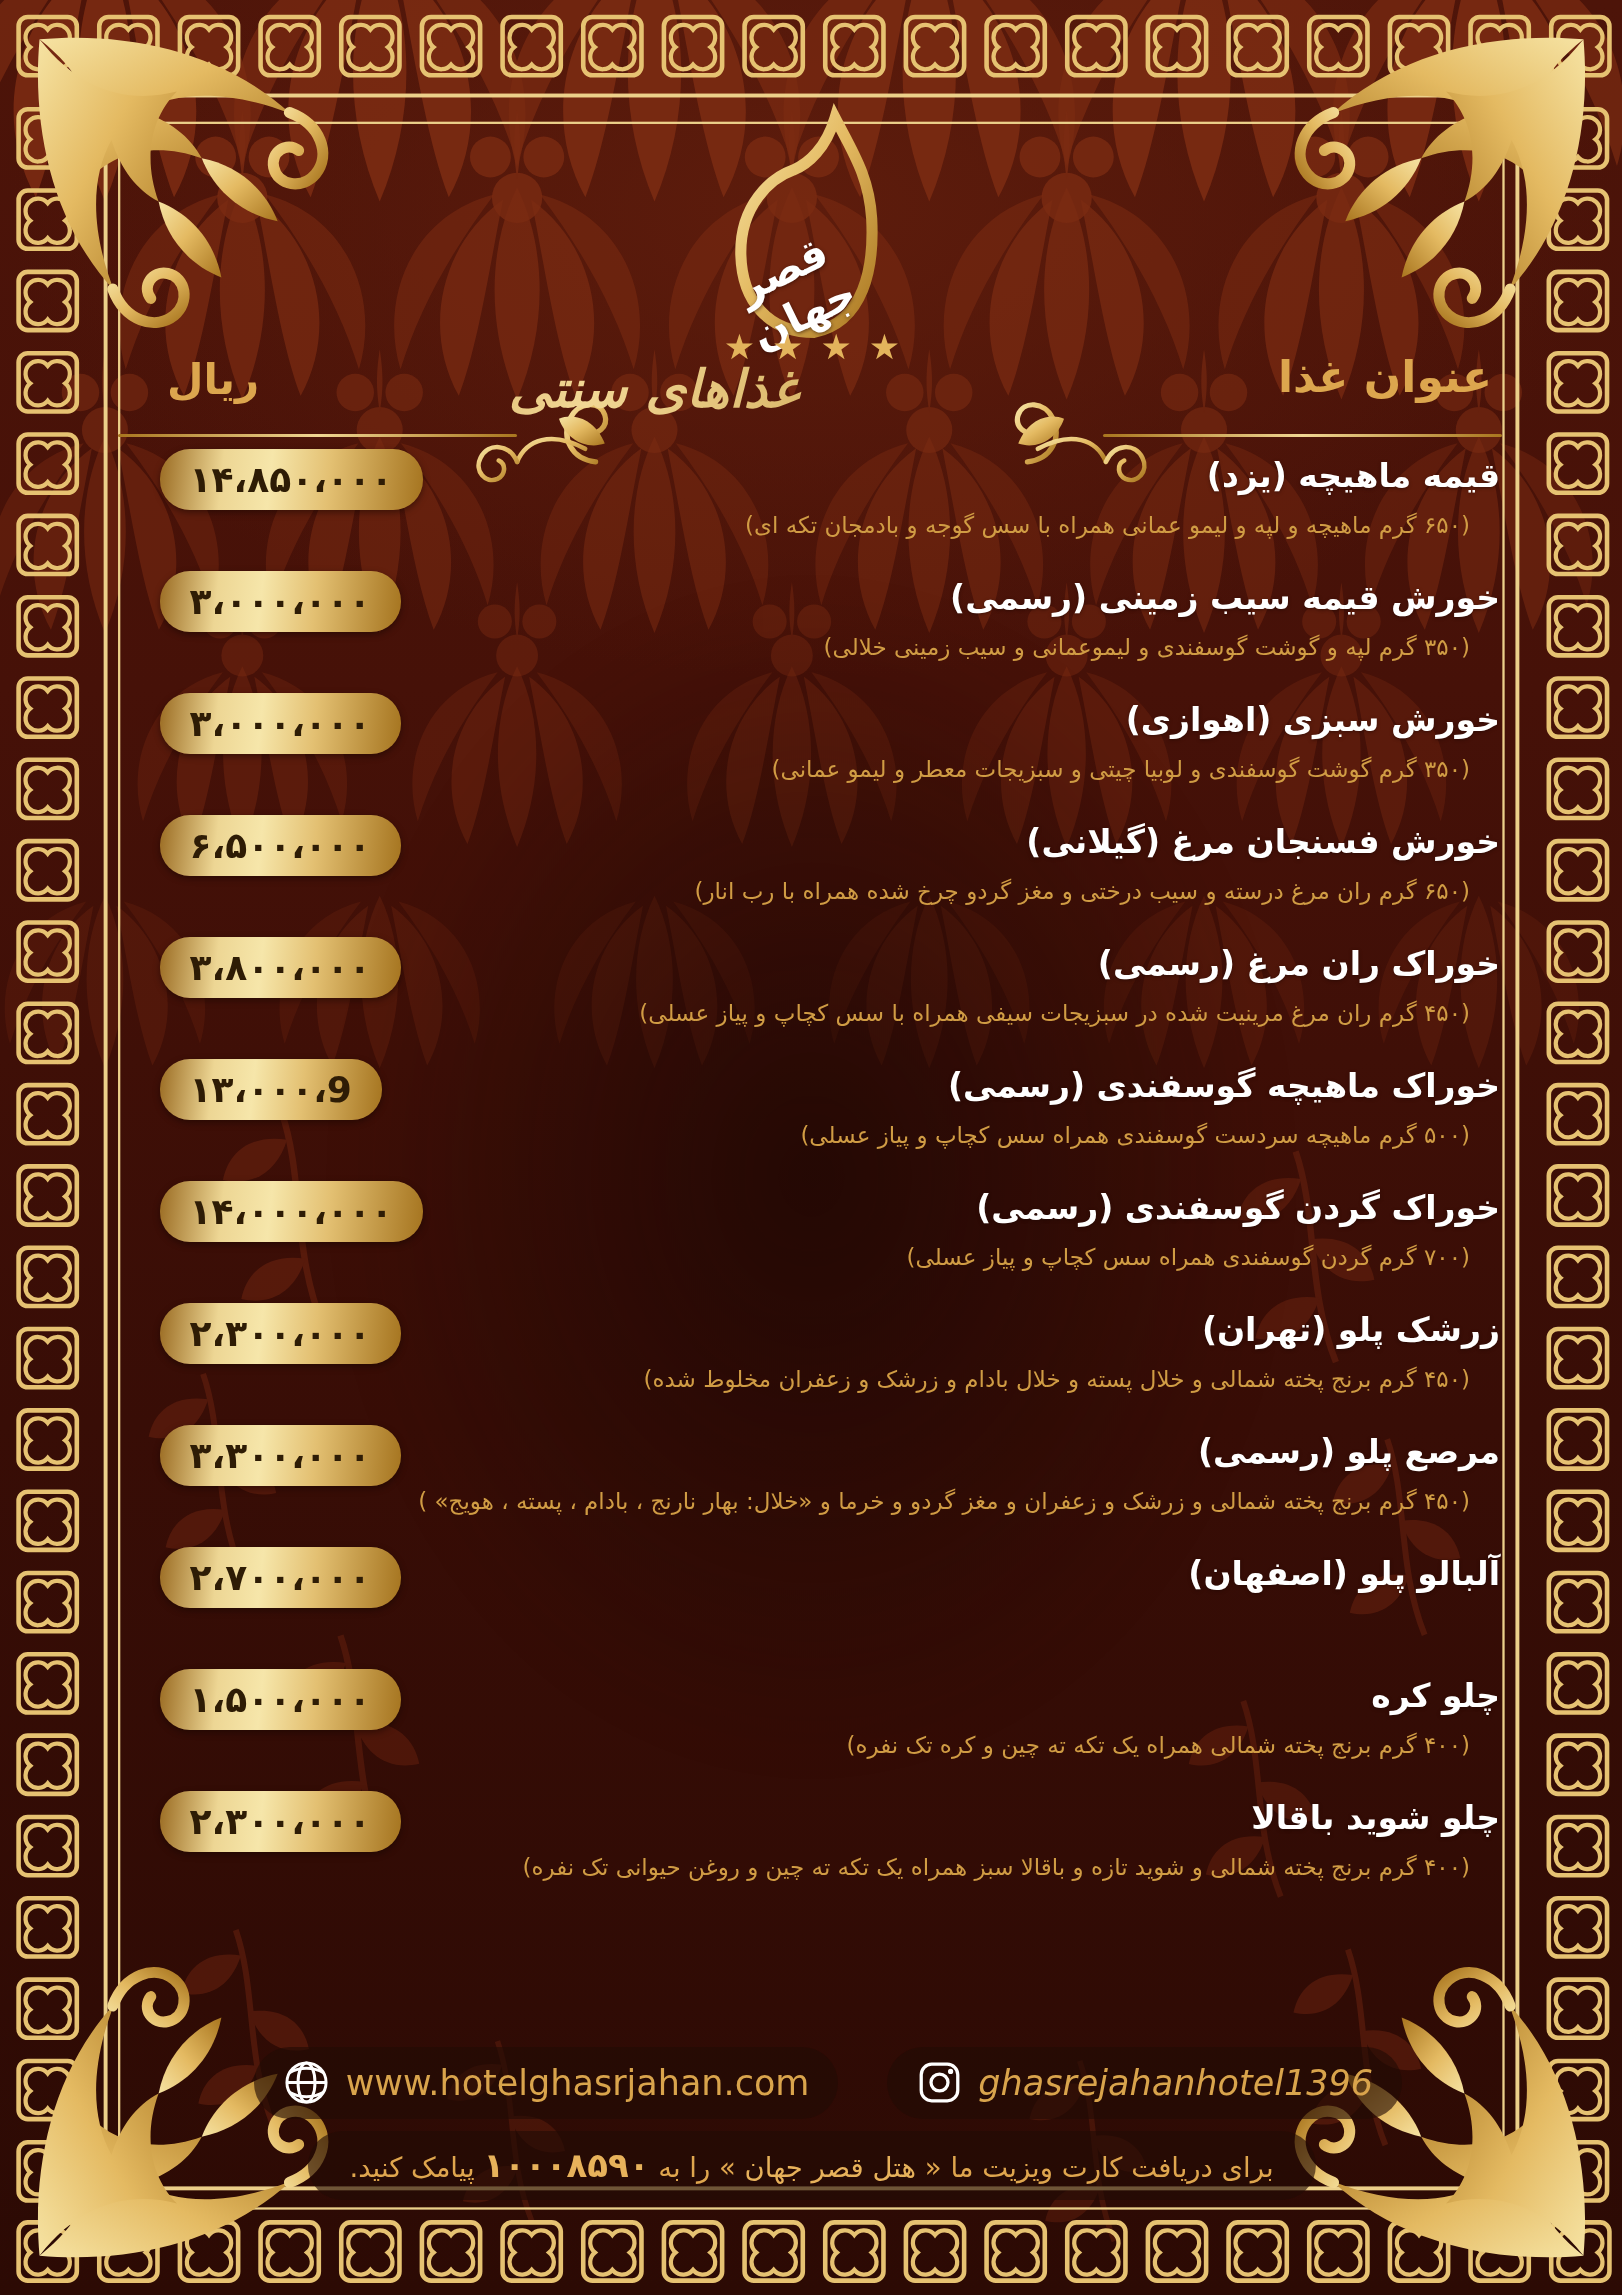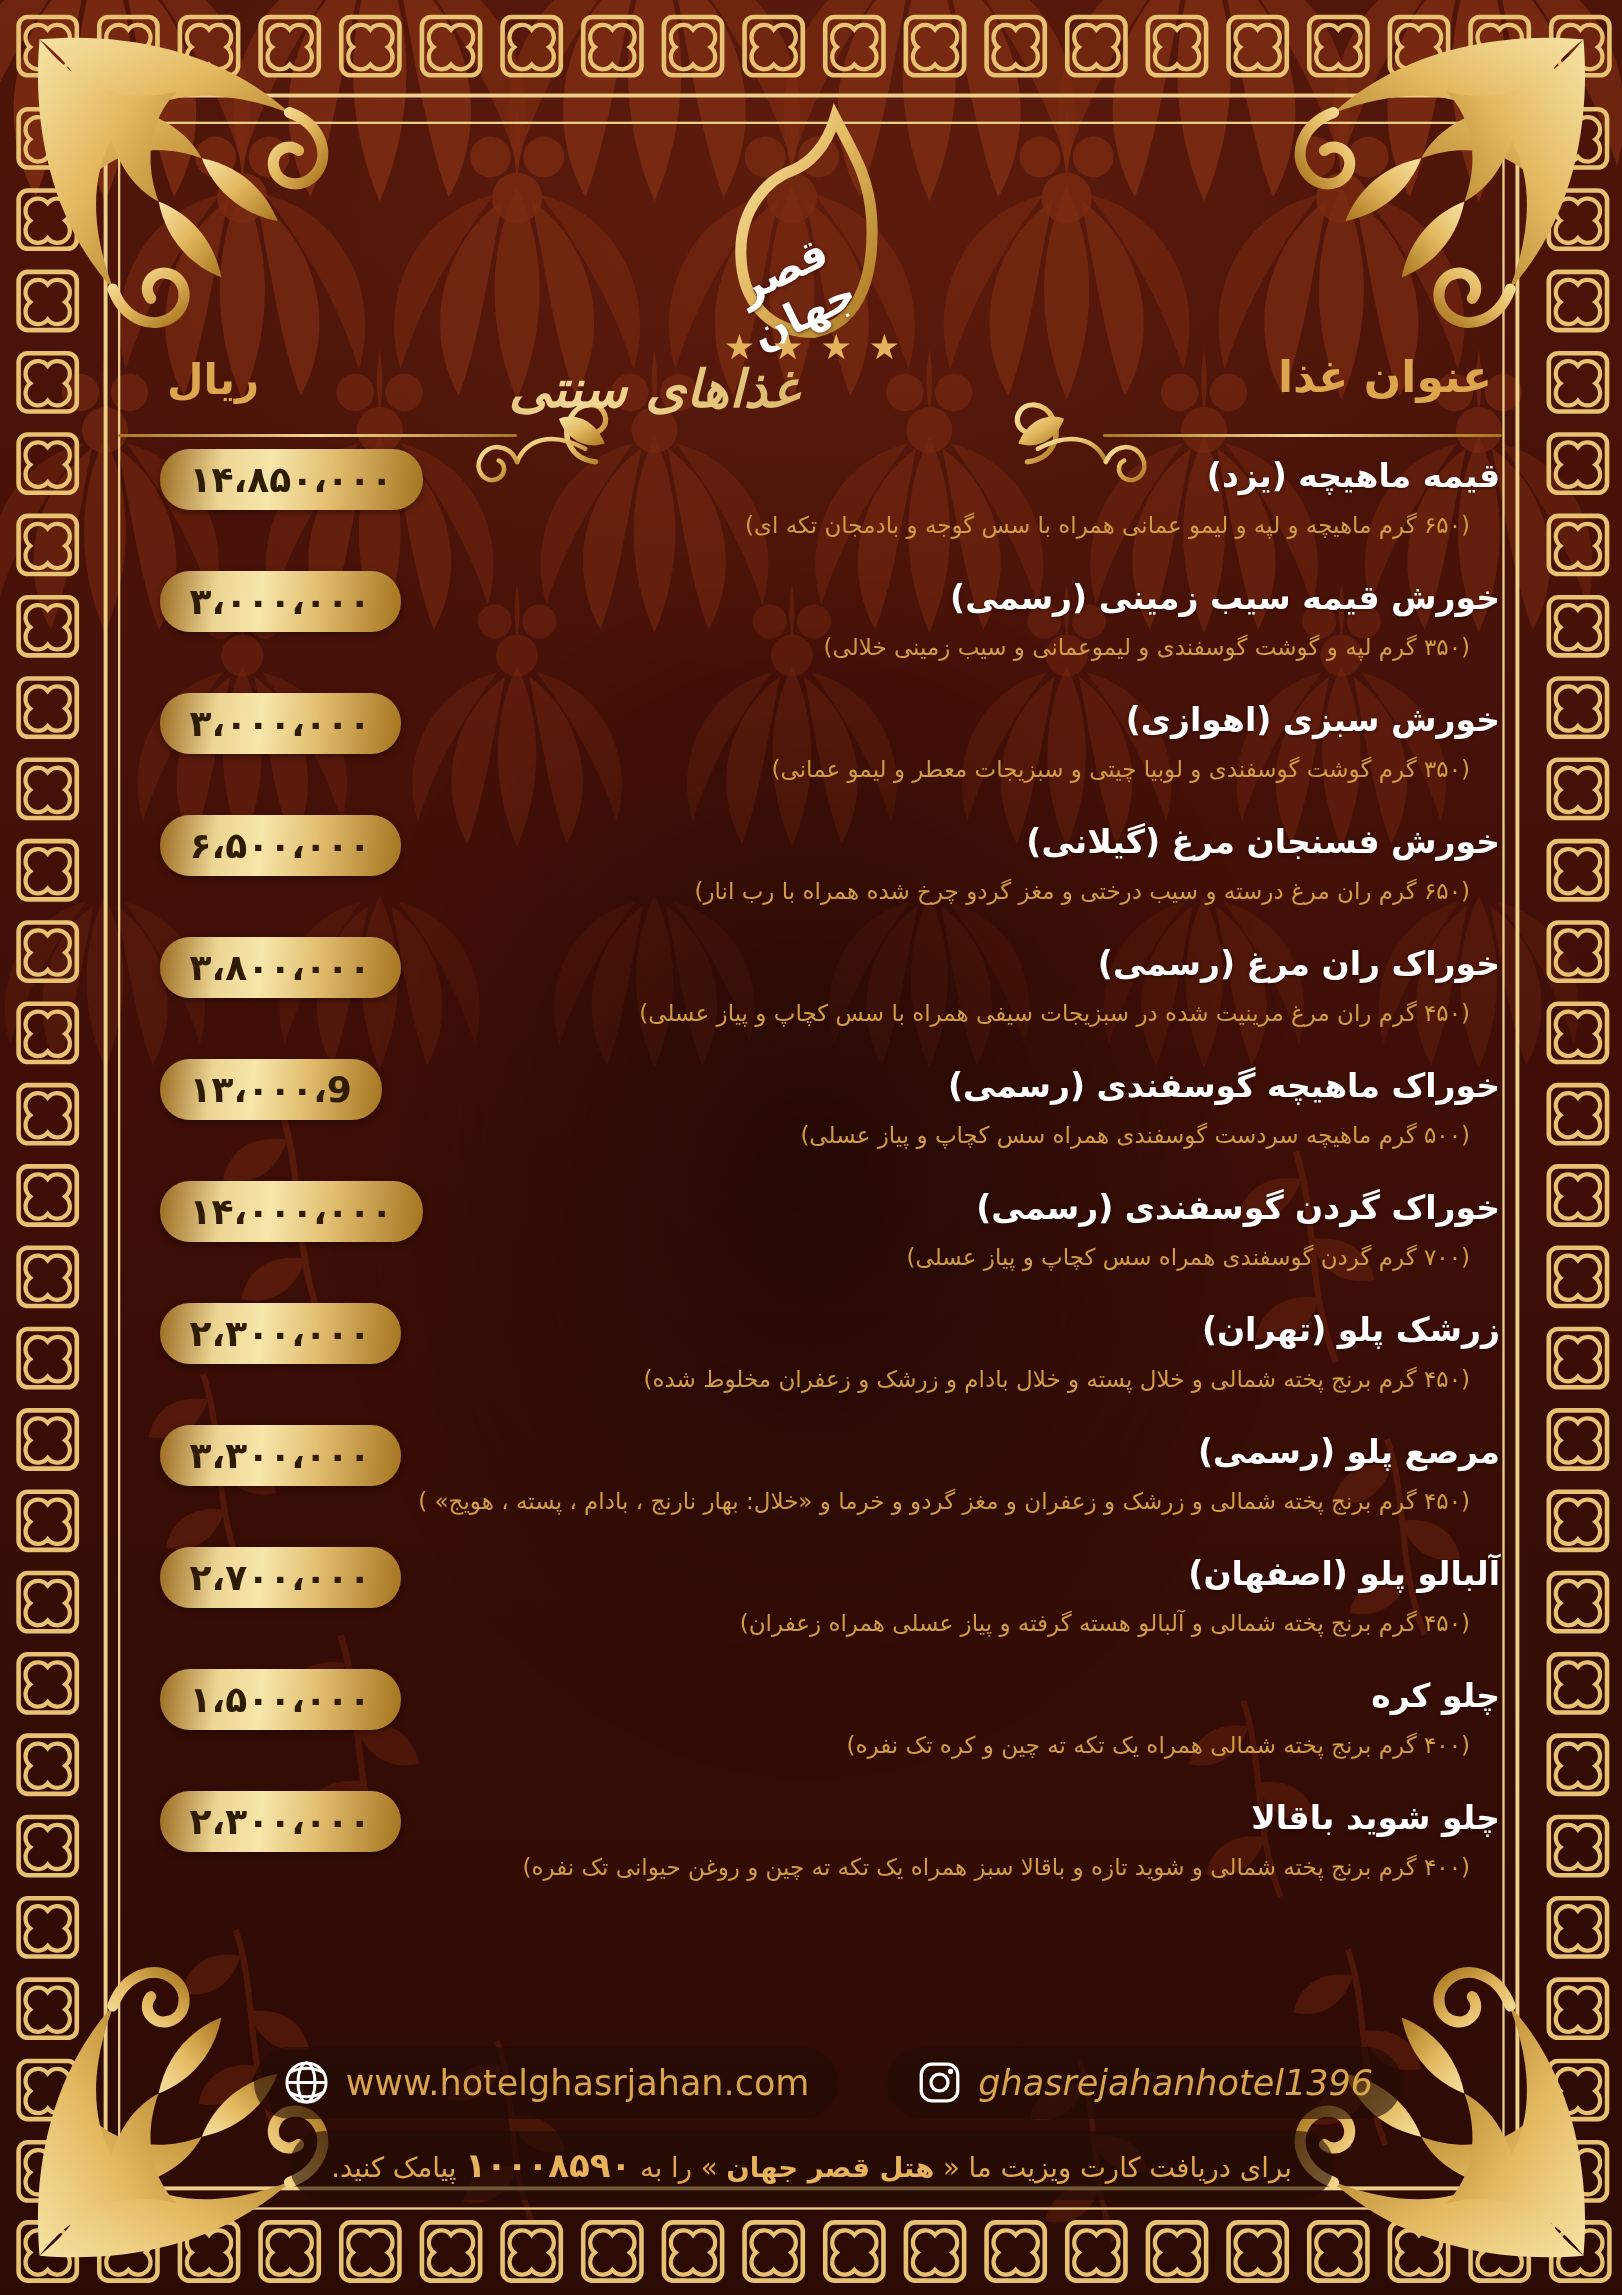--- a/index.html
+++ b/index.html
@@ -44,21 +44,21 @@
     color:#2e1c05;font-size:36px;font-weight:bold;text-align:center;direction:rtl;}
   
   .contact{position:absolute;top:2047px;height:72px;display:flex;align-items:center;gap:15.7px;
     background:rgba(34,11,5,.62);border-radius:37px;padding:0 29px;text-align:center;}
   .contact .txt{font-size:35px;color:#d9a44c;}
   .contact.web{left:254px;}
   .contact.insta{right:221px;font-style:italic;}
   .smsbar{position:absolute;top:2131px;left:50%;transform:translateX(-50%);
     background:rgba(34,11,5,.62);border-radius:39px;padding:14.4px 42px;white-space:nowrap;
     direction:rtl;color:#dfa64e;font-size:27.5px;}
-  .smsbar .b{font-weight:bold;color:#e7b25b;margin-top:14px;}
+  .smsbar .b{font-weight:normal;color:#e7b25b;margin-top:14px;}
   .smsbar .num{font-weight:bold;font-size:34px;color:#e7b25b;}
 </style>
 </head>
 <body>
 
 <div class="page">
 
   <svg class="layer" id="bg1" aria-hidden="true" viewBox="0 0 2480 3508" width="1623" height="2295">
     <defs>
       <linearGradient id="goldg" x1="0" y1="0" x2="1" y2="1">
@@ -383,21 +383,20 @@
       <div class="itx">
           <div class="iname">مرصع پلو  (رسمی)</div>
       <div class="idesc">(۴۵۰ گرم برنج پخته  شمالی و زرشک و زعفران و مغز گردو و خرما و «خلال: بهار نارنج ، بادام ، پسته ، هویج» )</div>
         </div>
     </div>
 
     <div class="row">
       <div class="pill">۲،۷۰۰،۰۰۰</div>
       <div class="itx">
           <div class="iname">آلبالو پلو  (اصفهان)</div>
-      <div class="idesc">(۴۵۰ گرم برنج پخته  شمالی و آلبالو هسته گرفته و پیاز عسلی همراه زعفران)</div>
         </div>
     </div>
 
     <div class="row">
       <div class="pill">۱،۵۰۰،۰۰۰</div>
       <div class="itx">
           <div class="iname">چلو کره</div>
       <div class="idesc">(۴۰۰ گرم برنج پخته شمالی همراه یک تکه ته چین و کره تک نفره)</div>
         </div>
     </div>

